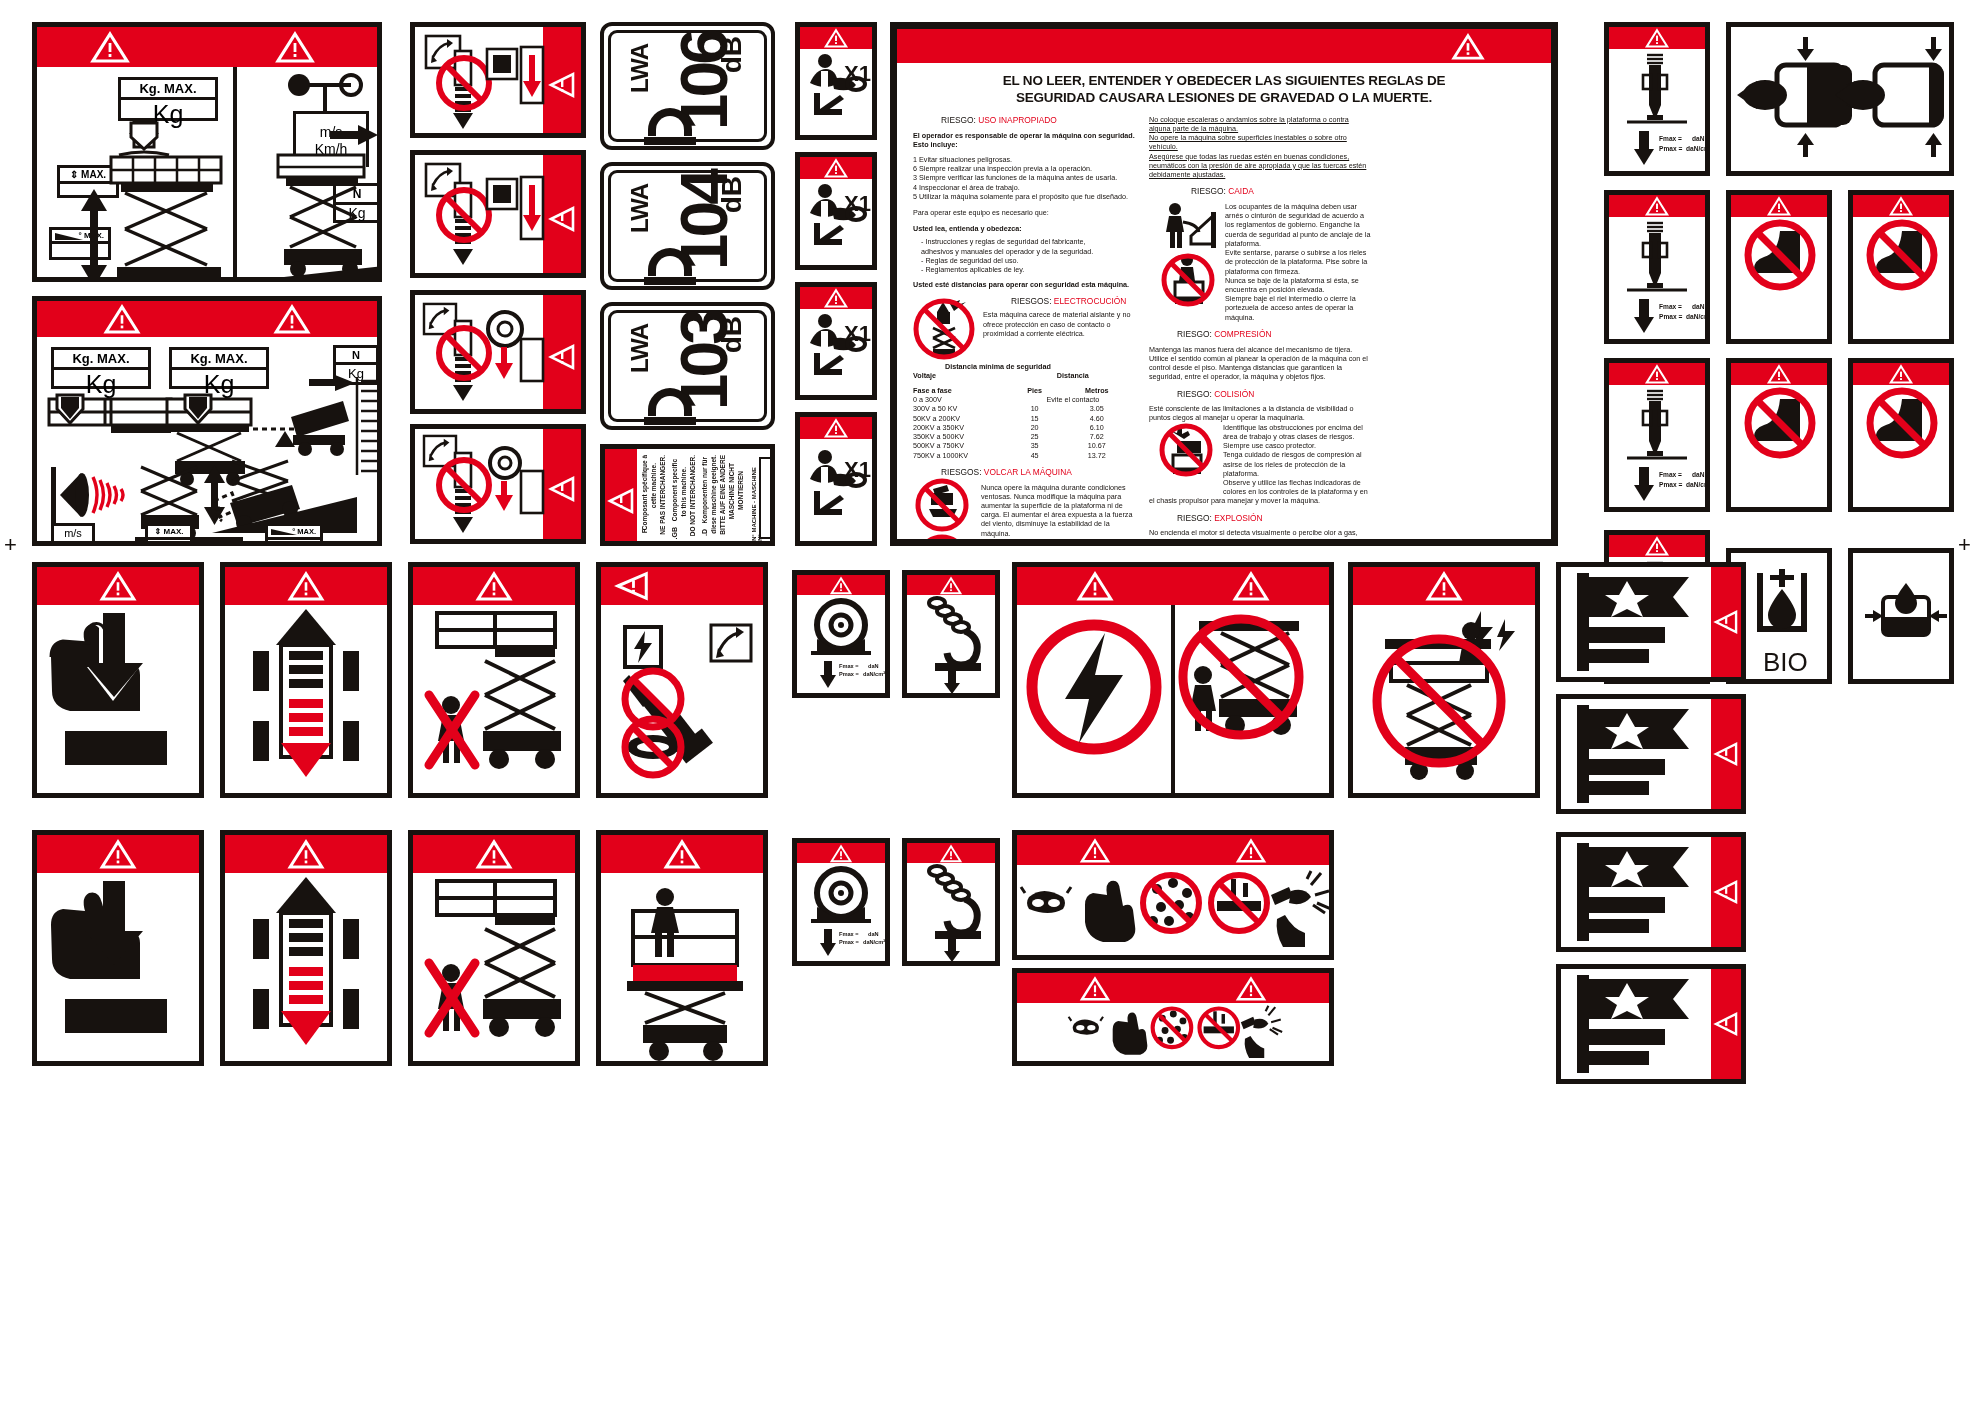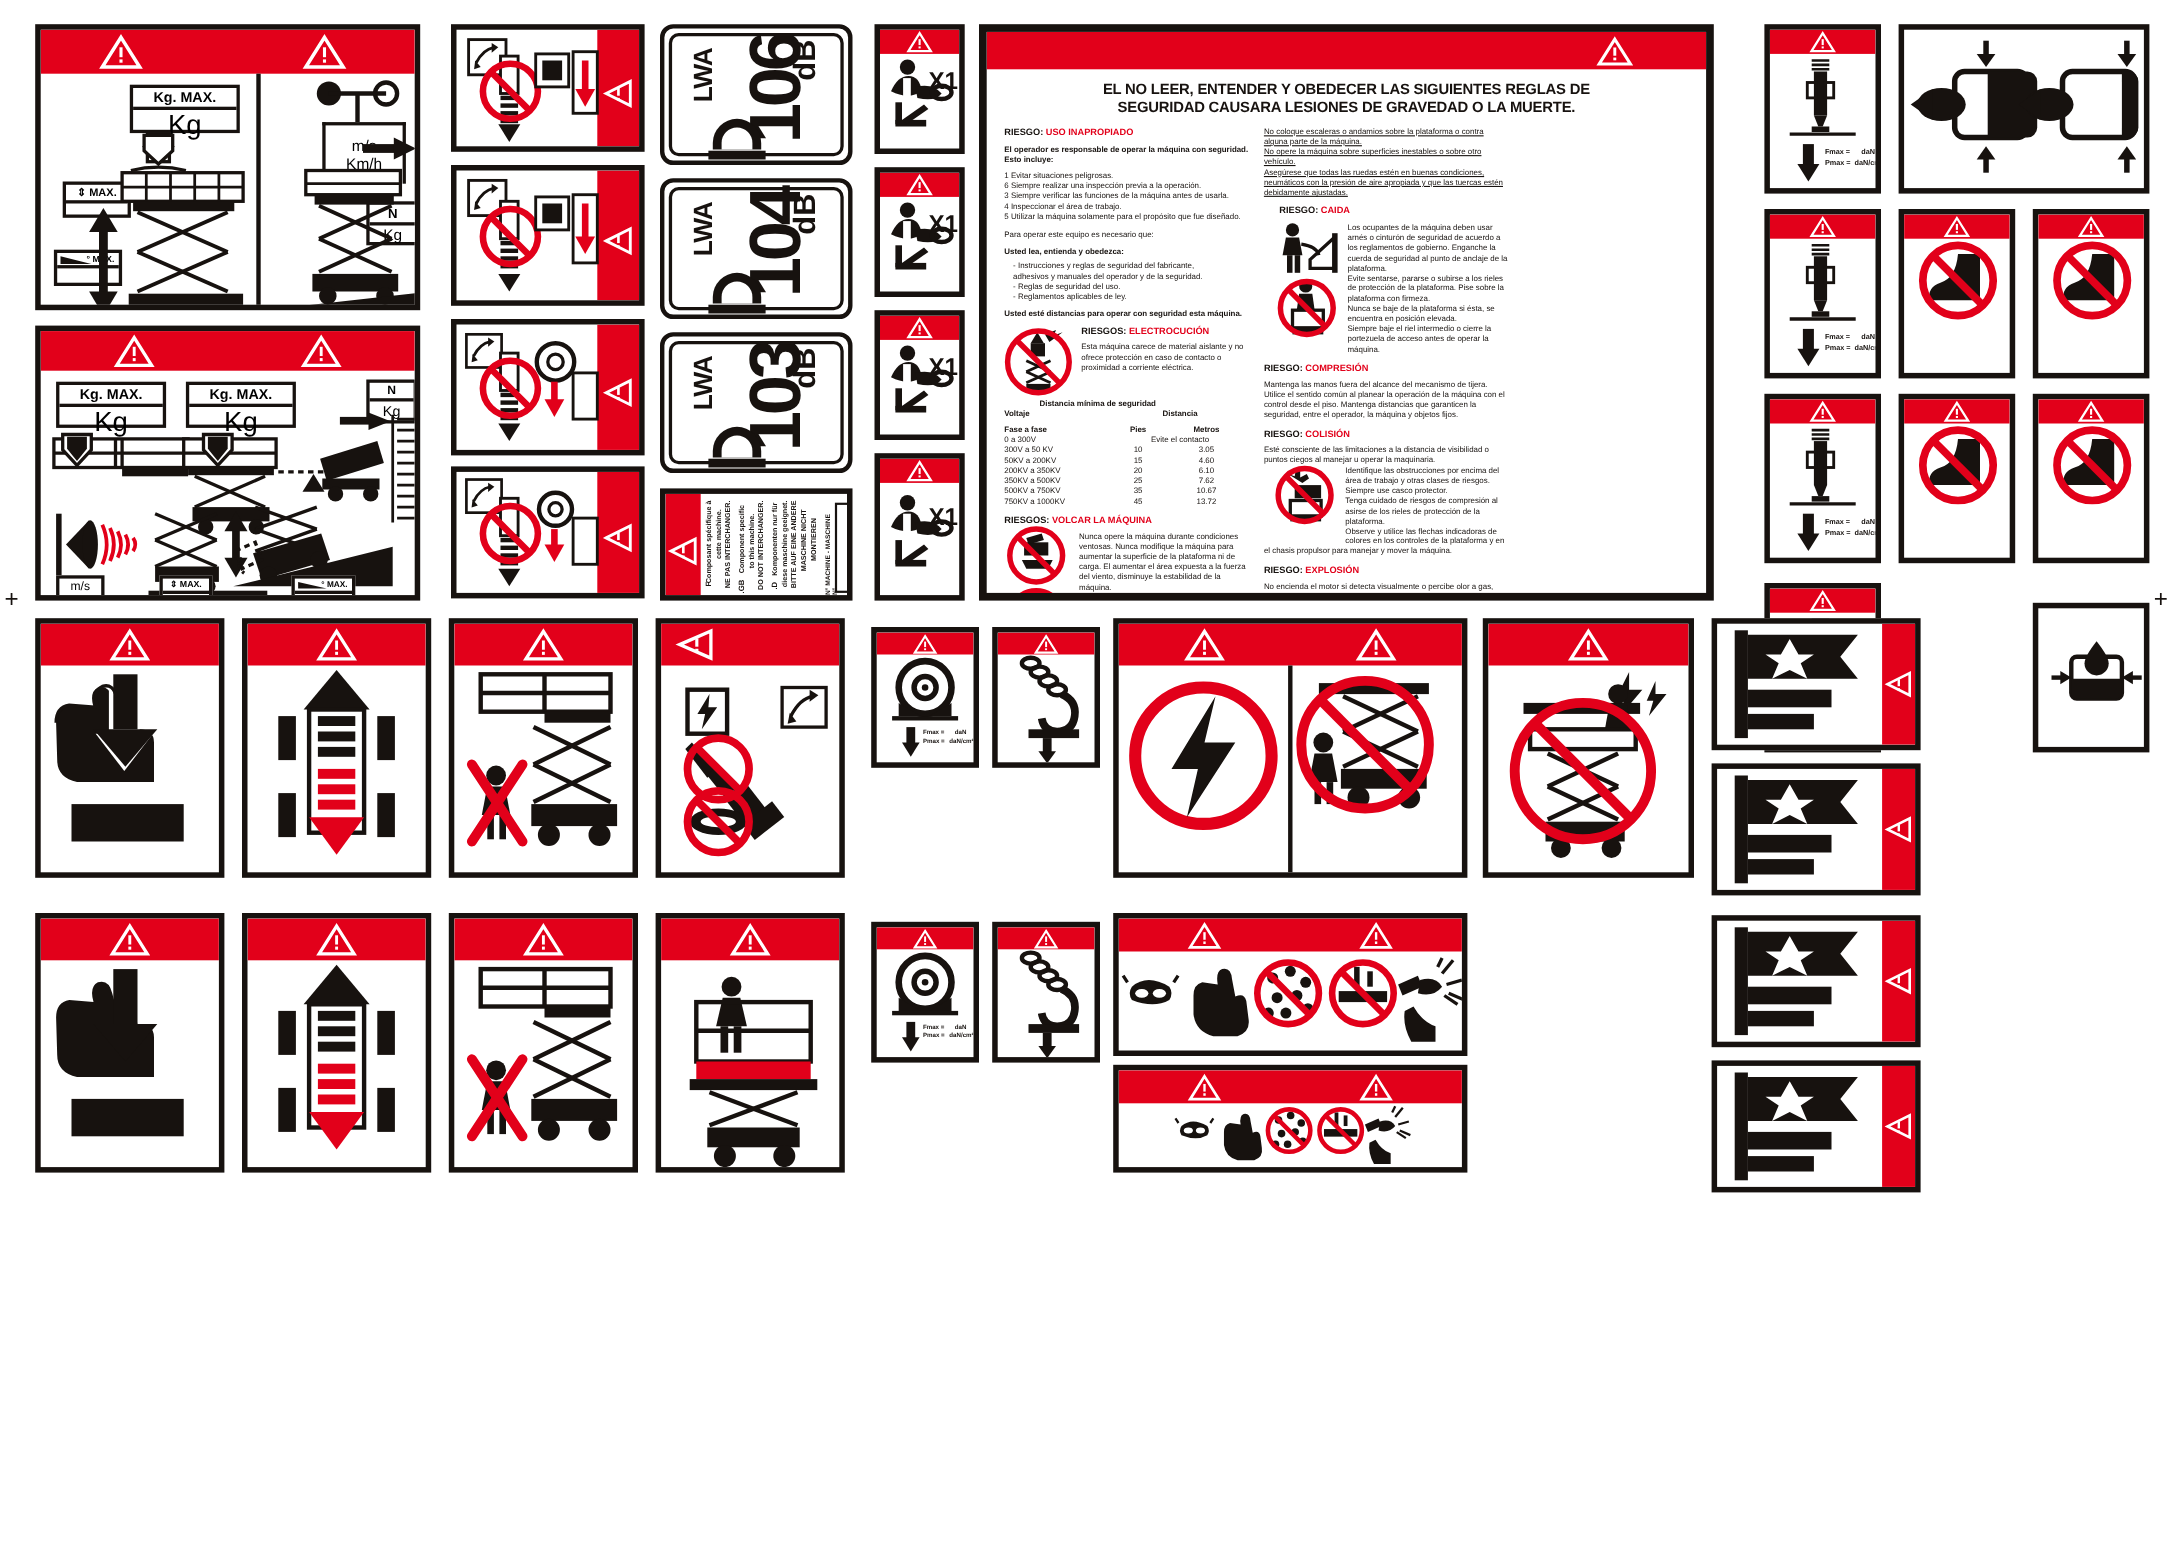--- a/index.html
+++ b/index.html
@@ -46,21 +46,21 @@
   }
   .boxlbl .hdr {
     border-bottom:3px solid #17120f; text-align:center;
     font-weight:bold; font-size:13px; padding:1px 0;
   }
   .boxlbl .val { flex:1; display:flex; align-items:center; justify-content:center; font-size:25px; }
 
   
   .textdecal { font-size:7.2px; line-height:1.28; color:#17120f; }
   .textdecal h1 { font-size:13.5px; font-weight:bold; text-align:center; line-height:1.25; letter-spacing:-0.2px;}
-  .textdecal .risk { font-weight:bold; font-size:8.4px; margin-top:7px; }
+  .textdecal .risk { font-weight:normal; font-size:8.4px; margin-top:7px;margin-left:28px; }
   .textdecal .risk span { color:#e2001a; }
   .cols { display:flex; gap:14px; padding:0 10px; }
   .col { width:222px; }
   .tbl { width:100%; font-size:7.2px; border-collapse:collapse; }
   .tbl th { text-align:left; font-weight:bold; padding:0; }
   .tbl td { padding:0; }
   .tbl td.n, .tbl th.n { text-align:center; }
   .pic { float:left; margin:2px 6px 2px 0; }
 
   svg { overflow:visible; }
@@ -1105,20 +1105,29 @@
   </div>
   <svg width="80" height="76" viewBox="0 0 80 76" style="position:absolute;left:9px;top:26px;">
     <g class="fill-k">
           <path d="M40 10 l20 0 l0 42 l-46 0 q-2 -12 10 -16 q14 -4 16 -26 z"></path>
         </g>
     <circle cx="40" cy="34" r="32" fill="none" stroke="#e2001a" stroke-width="7"></circle>
     <line x1="18" y1="12" x2="62" y2="56" stroke="#e2001a" stroke-width="7"></line>
   </svg>
 </div>
 
+<div class="decal" style="left:1726px; top:548px; width:106px; height:136px;">
+  <svg width="76" height="86" viewBox="0 0 76 86" style="position:absolute;left:13px;top:12px;">
+    <path d="M16 8 l0 56 l44 0 l0 -56" fill="none" stroke="#17120f" stroke-width="6"></path>
+    <rect x="26" y="10" width="24" height="5" class="fill-k"></rect>
+    <rect x="35" y="4" width="6" height="18" class="fill-k"></rect>
+    <path d="M38 24 q14 18 14 26 a14 14 0 0 1 -28 0 q0 -8 14 -26 z" class="fill-k"></path>
+  </svg>
+  <div class="t" style="left:32px; top:94px; font-size:26px; letter-spacing:0px;">BIO</div>
+</div>
 
 <div class="decal" style="left:1848px; top:548px; width:106px; height:136px;">
   <svg width="86" height="72" viewBox="0 0 86 72" style="position:absolute;left:10px;top:30px;">
     <rect x="20" y="14" width="46" height="38" rx="5" fill="#fff" stroke="#17120f" stroke-width="4"></rect>
     <path d="M20 34 l46 0 l0 13 a5 5 0 0 1 -5 5 l-36 0 a5 5 0 0 1 -5 -5 z" class="fill-k"></path>
     <path d="M43 0 q11 14 11 20 a11 11 0 0 1 -22 0 q0 -6 11 -20 z" class="fill-k"></path>
     <g class="fill-k">
           <rect x="2" y="31" width="12" height="4"></rect>
           <polygon points="20,33 10,27 10,39"></polygon>
         </g>

